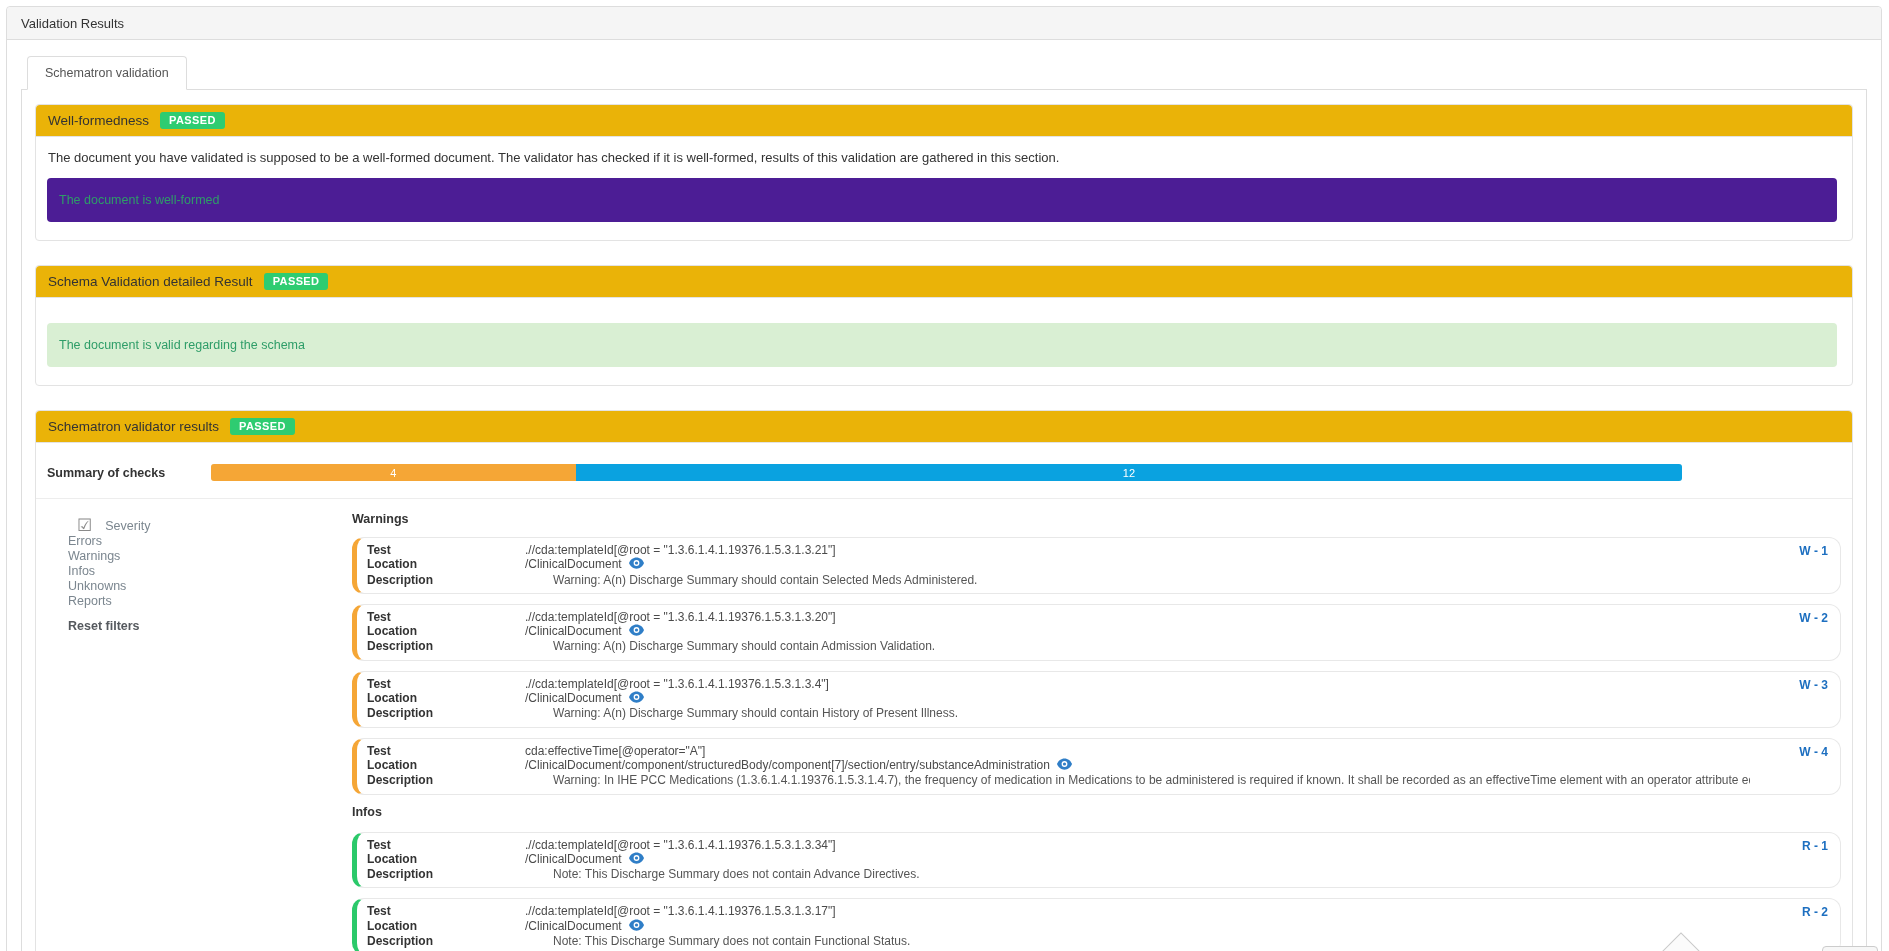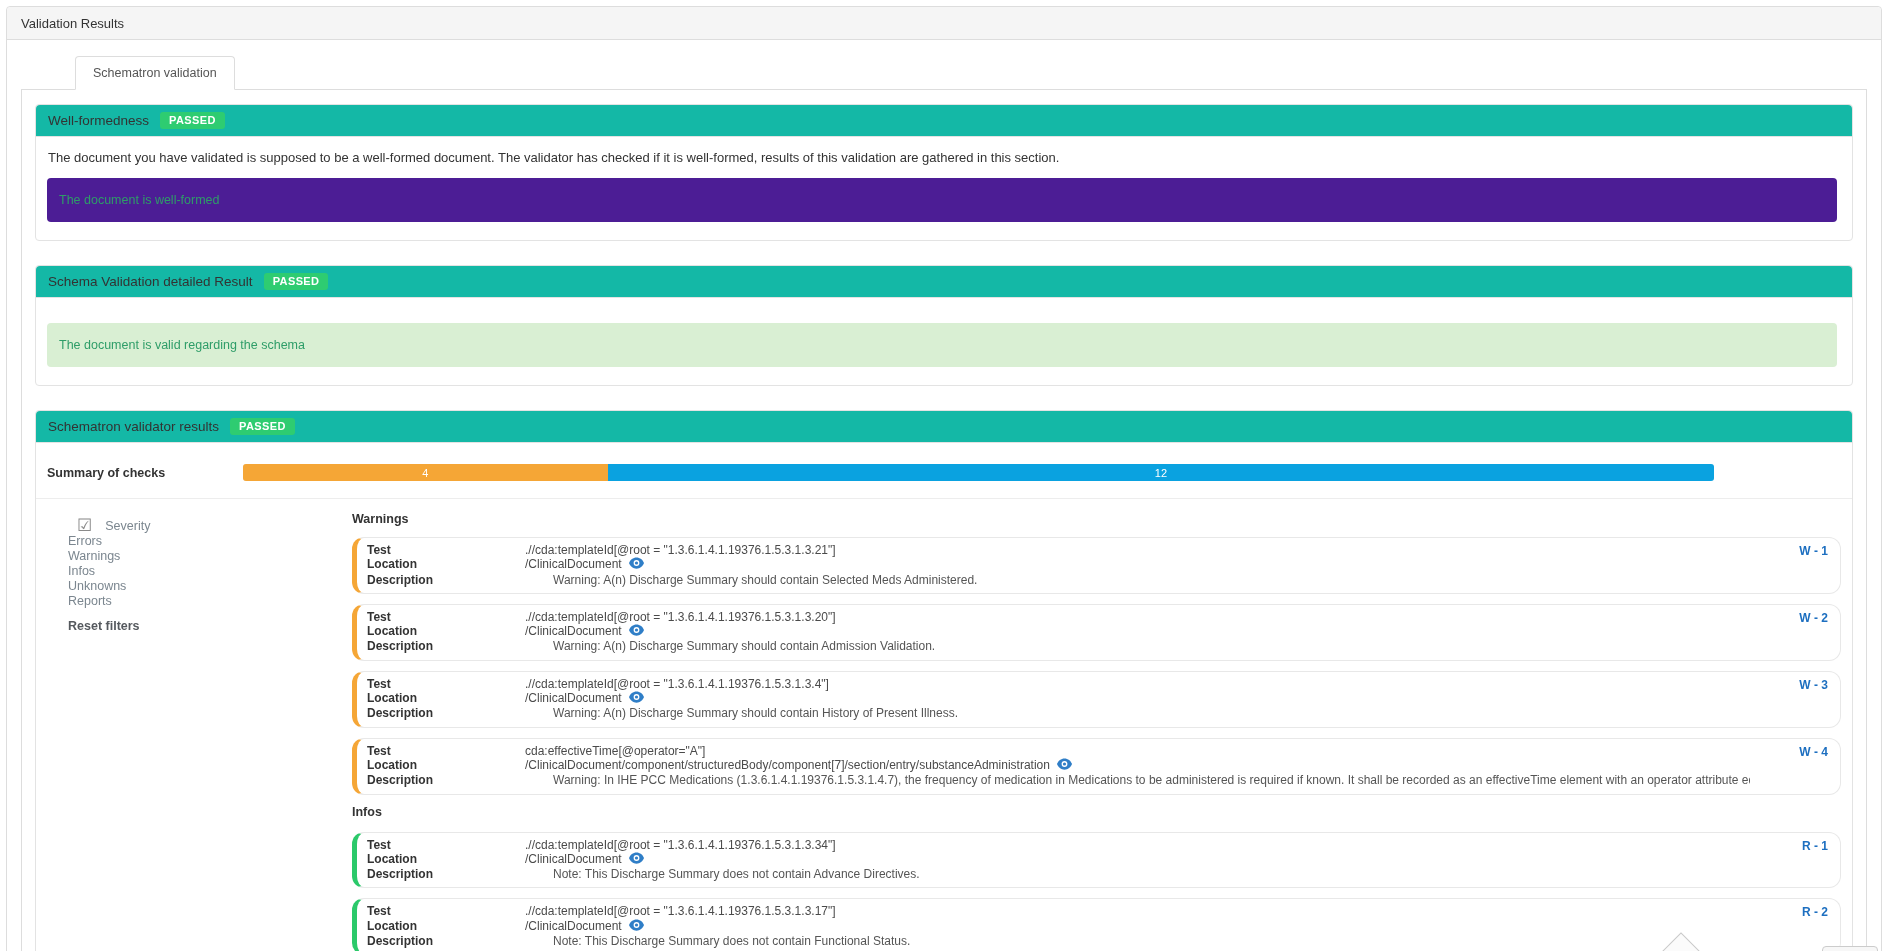--- a/index.html
+++ b/index.html
@@ -15,40 +15,40 @@
   .outer-heading {
     height:33px; background:#f5f5f5; border-bottom:1px solid #ddd;
     display:flex; align-items:center; padding:0 14px; font-size:13px;
     color:#333; border-radius:4px 4px 0 0;
   }
   .outer-body { padding:16px 14px 0 14px; }
   .tabs { display:flex; margin:0 0 0 6px; padding:0; list-style:none; position:relative; z-index:2; }
   .tab {
     padding:9px 17px; font-size:12.5px; color:#555; background:#fff;
     border:1px solid #ddd; border-bottom:1px solid #fff; border-radius:4px 4px 0 0;
-    margin-bottom:-1px; cursor:pointer;margin-left:48px;
+    margin-bottom:-1px; cursor:pointer;
   }
   .tab-content { border:1px solid #ddd; padding:14px 13px; height:920px; background:#fff; }
 
   .section { border:1px solid #e3e3e3; border-radius:4px; margin-bottom:24px; background:#fff; }
   .section-heading {
-    background:#14b8a6; border-bottom:1px solid #e3e3e3; padding:7px 12px;
+    background:#eab308; border-bottom:1px solid #e3e3e3; padding:7px 12px;
     font-size:13.5px; color:#333; display:flex; align-items:center; gap:11px;
     border-radius:4px 4px 0 0; line-height:15px;
   }
   .badge-passed {
     color:#fff; font-weight:bold; font-size:11px; padding:3px 9px;
     border-radius:3px; letter-spacing:.4px; line-height:11px;
   }
   .section-body { padding:13px 15px 18px 11px; }
   .section-desc { font-size:13px; color:#333; margin:0 0 0 1px; line-height:16px; }
   .italic { font-style:italic; }
   .alert-success { border-radius:4px; padding:14px 12px; font-size:12.5px; margin-top:12px; line-height:16px; }
 
-  .summary-row { display:flex; align-items:center; padding:21px 11px 17px 11px; border-bottom:1px solid #ededed;gap:32px; }
+  .summary-row { display:flex; align-items:center; padding:21px 11px 17px 11px; border-bottom:1px solid #ededed; }
   .summary-label { width:164px; font-weight:bold; font-size:12.5px; color:#333; flex-shrink:0; }
   .progress-bar { width:1471px; height:17px; border-radius:3px; overflow:hidden; display:flex; background:#eee; }
   .progress-seg { display:flex; align-items:center; justify-content:center; color:#fff; font-size:11px; height:100%; }
 
   .results-area { display:flex; padding:0 11px; }
   .filter-col { width:305px; flex-shrink:0; padding-top:19px; font-size:12.5px; color:#7b868f; }
   .severity-row { margin-left:30px; display:flex; align-items:center; gap:13px; line-height:16px; }
   .checkbox-glyph { font-size:17px; color:#8a8a8a; line-height:16px; cursor:pointer; }
   .filter-item { margin-left:21px; line-height:15px; cursor:pointer; }
   .reset-filters { margin-left:21px; margin-top:10px; line-height:15px; font-weight:bold; color:#55595e; cursor:pointer; }

